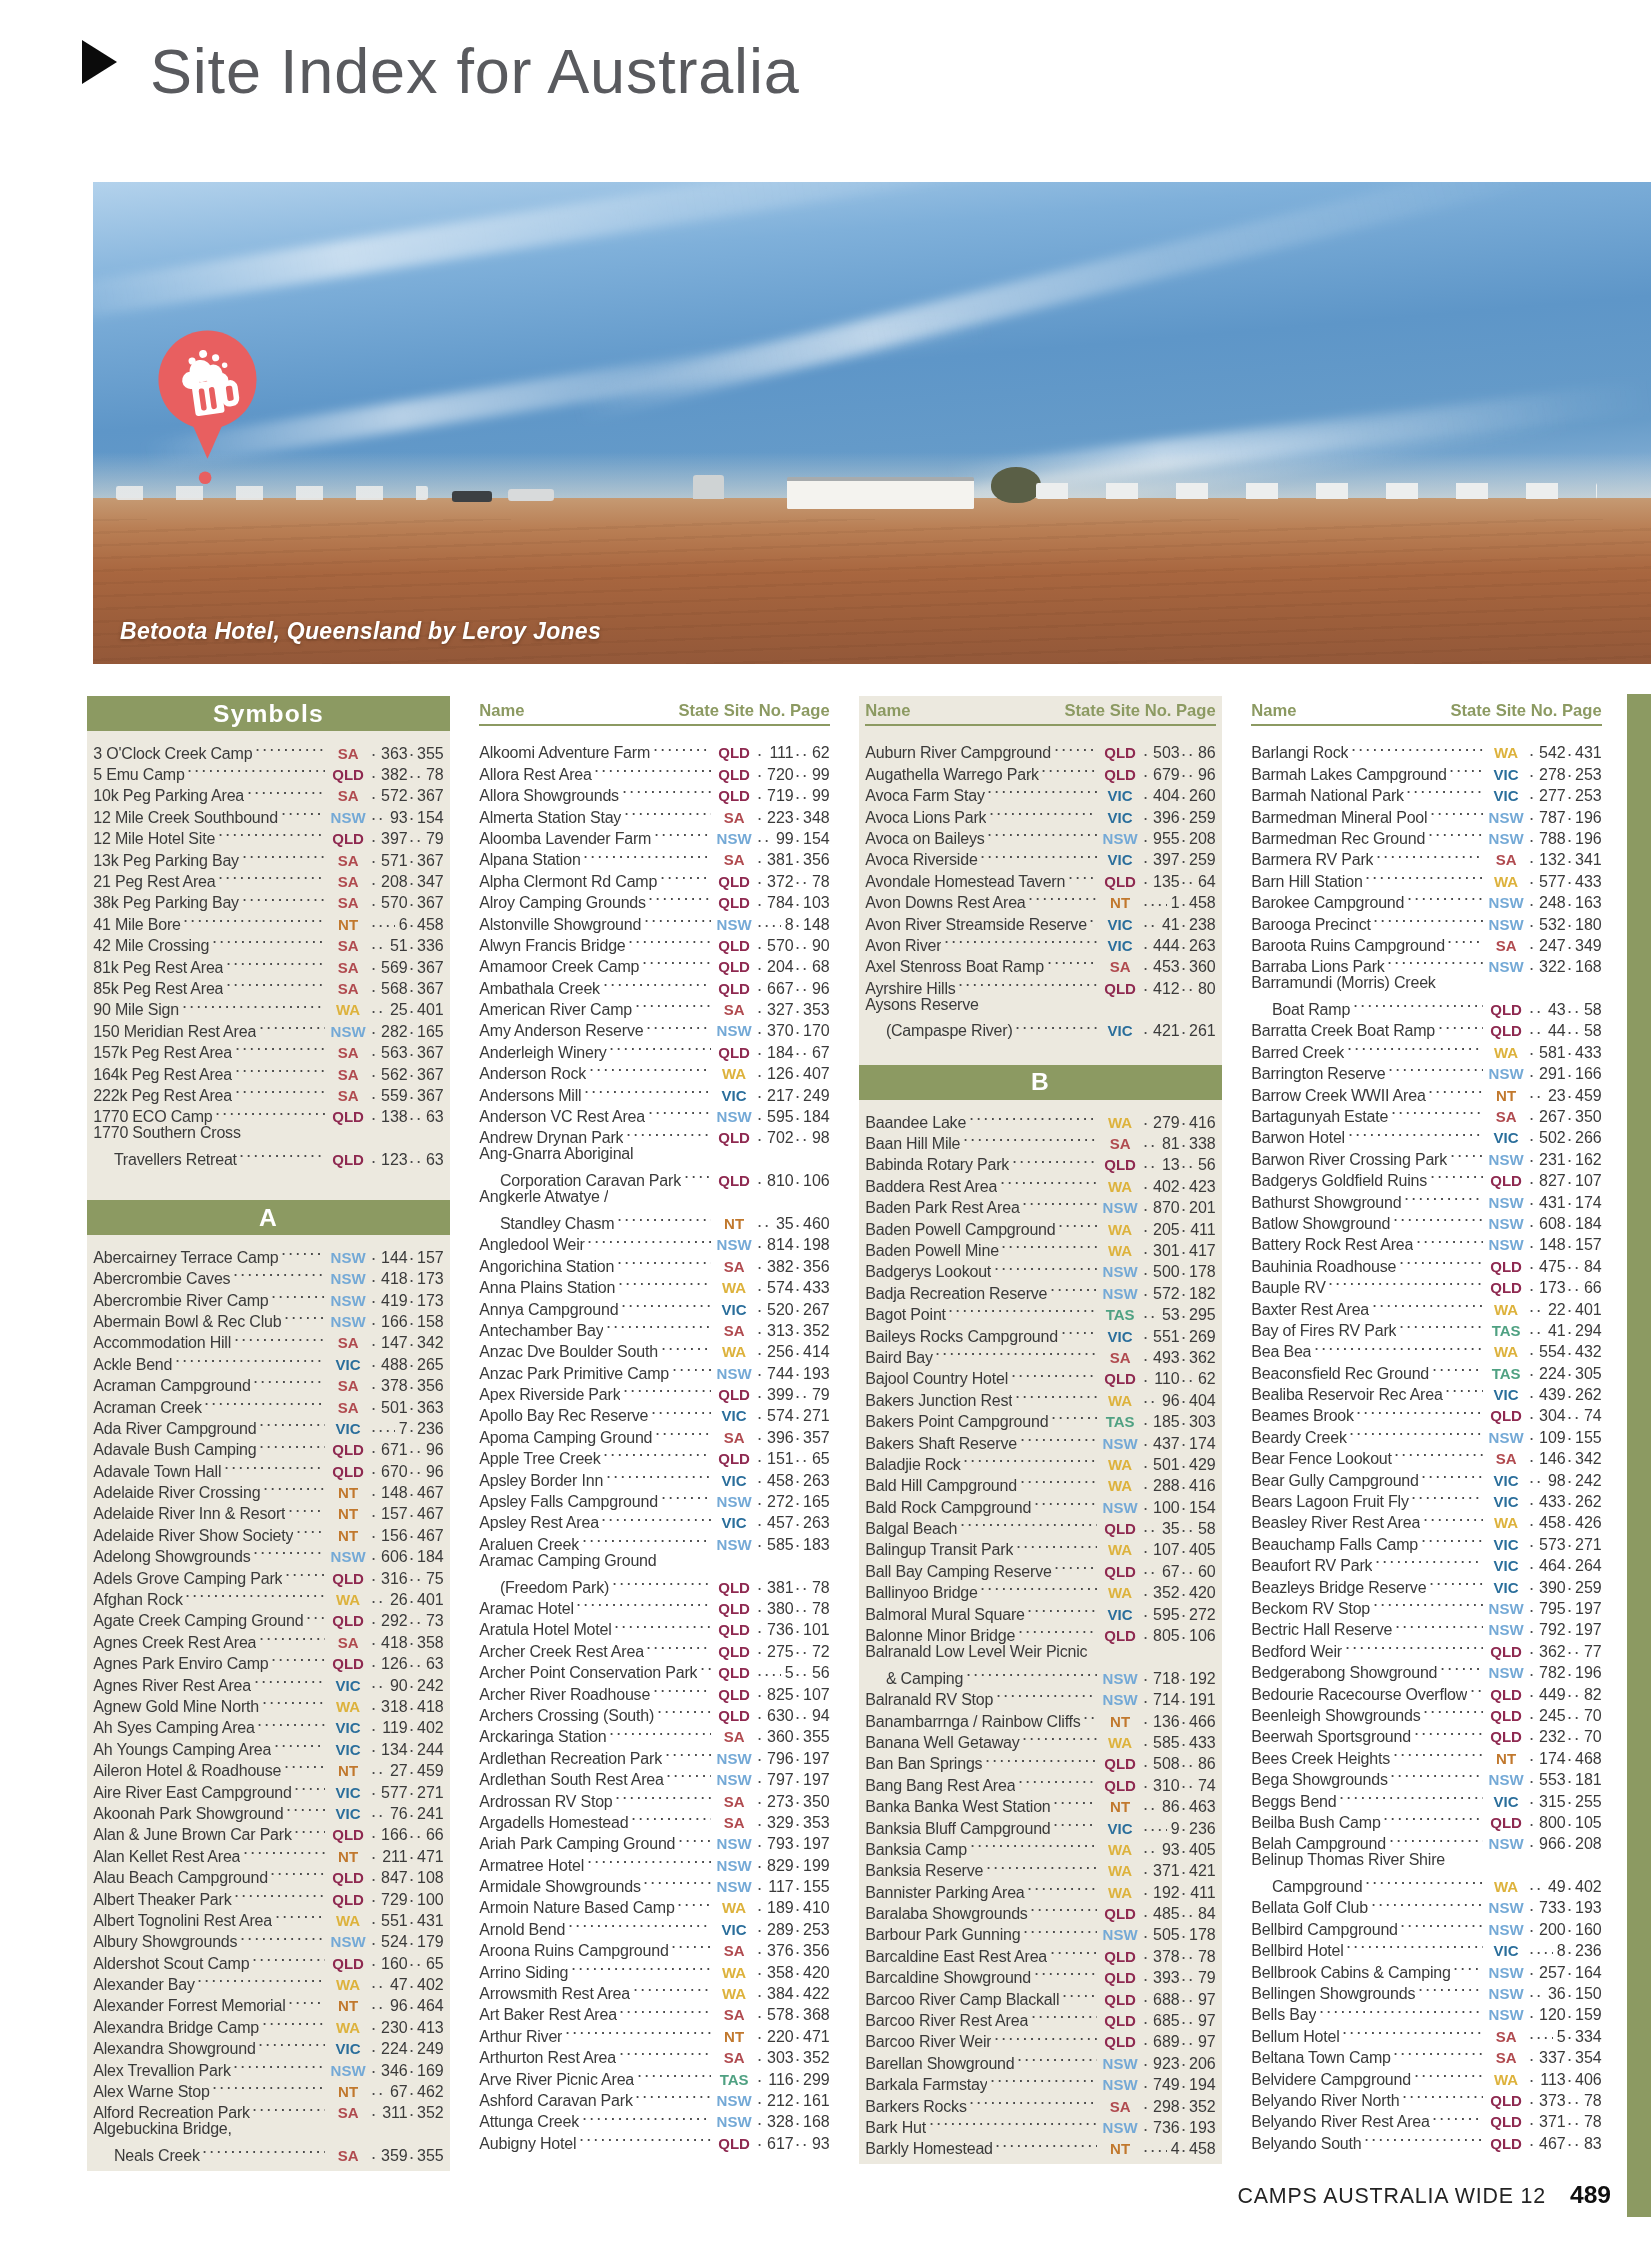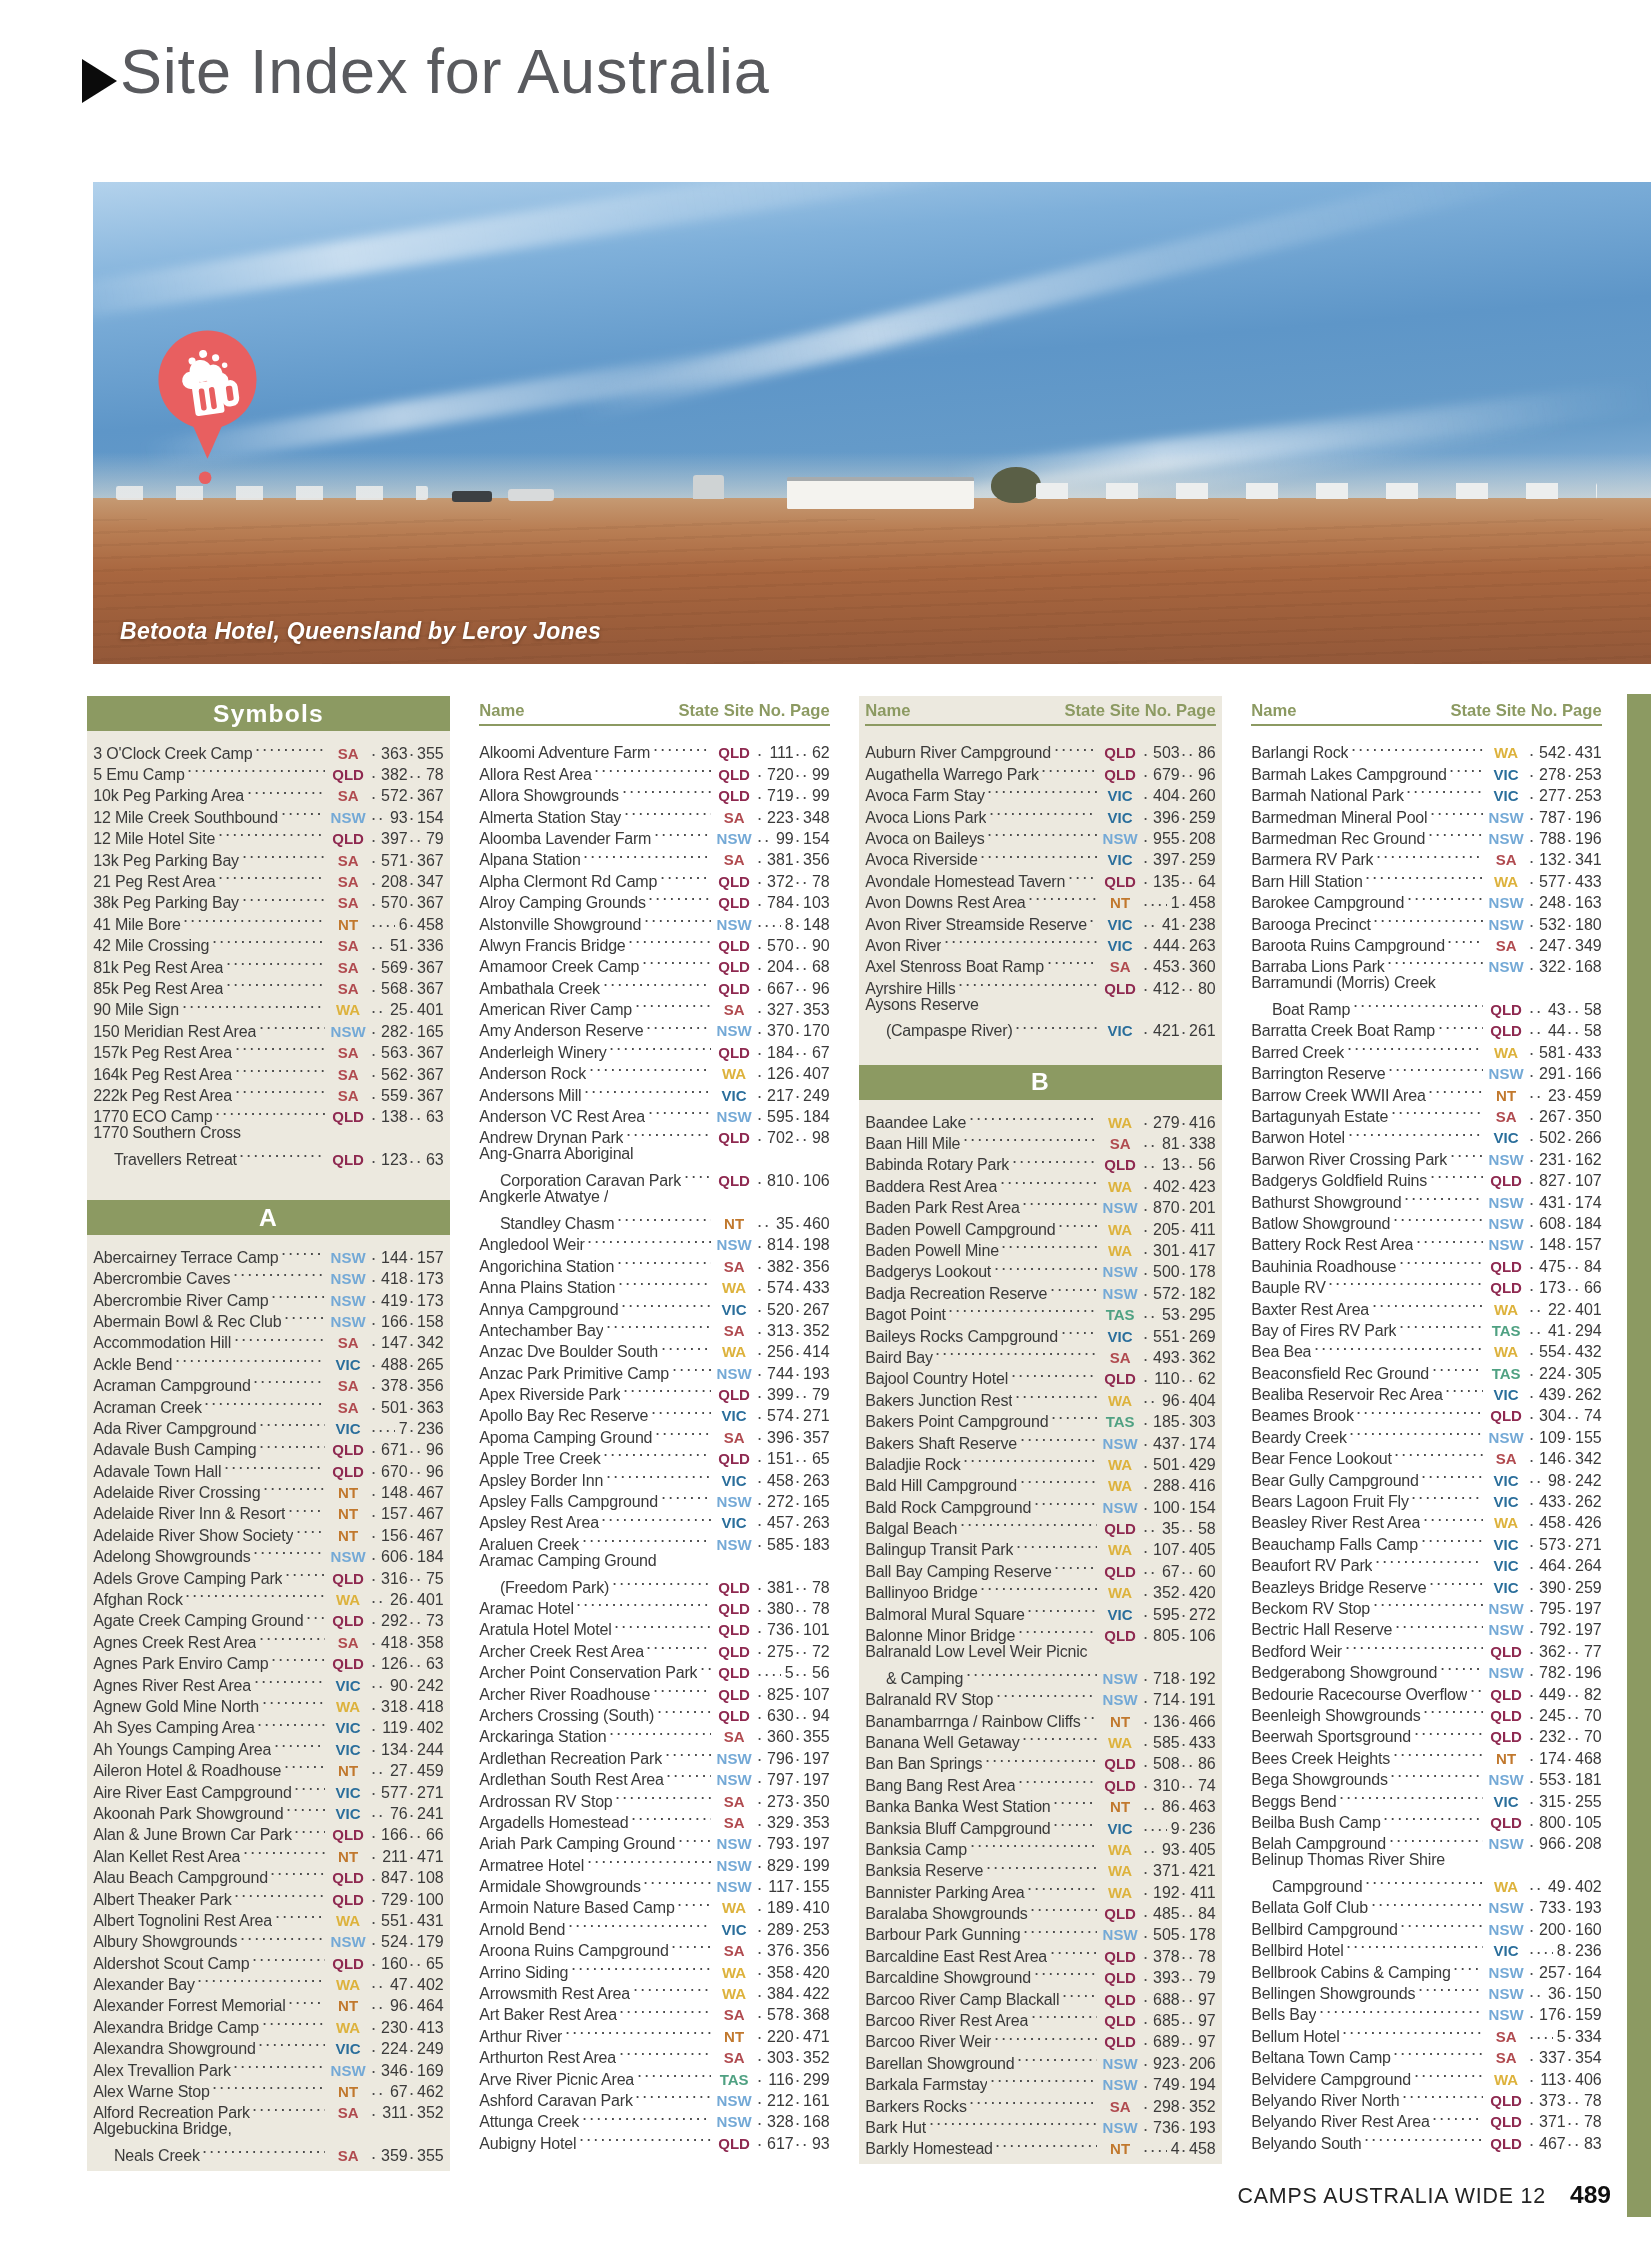--- a/index.html
+++ b/index.html
@@ -1,20 +1,20 @@
 <!DOCTYPE html>
 <html style="font-size:12.7px"><head>
 <meta charset="utf-8">
 <style>
   html,body{margin:0;padding:0;background:#ffffff;}
   body{font-family:"Liberation Sans",sans-serif;}
   .page{position:relative;width:1652px;height:2261px;background:#fff;overflow:hidden;}
 
   
-  .titlebar{position:absolute;left:82px;top:40px;display:flex;align-items:flex-end;gap:3px;}
+  .titlebar{position:absolute;left:82px;top:40px;display:flex;align-items:flex-start;gap:33px;}
   .tri{width:0;height:0;border-left:35px solid #0b0b0b;border-top:22px solid transparent;border-bottom:22px solid transparent;}
   h1{margin:0;font-size:63px;font-weight:400;color:#595a5e;letter-spacing:0.8px;line-height:1;}
 
   
   .photo{position:absolute;left:93px;top:182px;width:1559px;height:482px;overflow:hidden;background:#6fa0cd;}
   .sky{position:absolute;left:0;right:0;top:0;height:66%;background:linear-gradient(175deg,#b3d2ec 0%,#7fb0da 25%,#5e96c8 55%,#679cc9 82%,#93b8d9 100%);}
   .cloud{position:absolute;filter:blur(5.5px);background:linear-gradient(90deg,rgba(255,255,255,0),rgba(255,255,255,.55) 30%,rgba(255,255,255,.22) 60%,rgba(255,255,255,0));transform:rotate(-9deg);}
   .c1{left:-5%;top:5%;width:70%;height:36px;}
   .c2{left:30%;top:18%;width:65%;height:32px;transform:rotate(-14deg);}
   .c3{left:3%;top:40%;width:55%;height:28.5px;}
@@ -1854,21 +1854,21 @@
           <span class="nm">Bellingen Showgrounds</span>
           <span class="ld"></span>
           <span class="st" style="color: rgb(116, 169, 214);">NSW</span>
           <span class="no"><i>36</i></span>
           <span class="pg"><i>150</i></span>
         </div>
         <div class="row">
           <span class="nm">Bells Bay</span>
           <span class="ld"></span>
           <span class="st" style="color: rgb(116, 169, 214);">NSW</span>
-          <span class="no"><i>176</i></span>
+          <span class="no"><i>120</i></span>
           <span class="pg"><i>159</i></span>
         </div>
         <div class="row">
           <span class="nm">Bellum Hotel</span>
           <span class="ld"></span>
           <span class="st" style="color: rgb(176, 74, 79);">SA</span>
           <span class="no"><i>5</i></span>
           <span class="pg"><i>334</i></span>
         </div>
         <div class="row">

